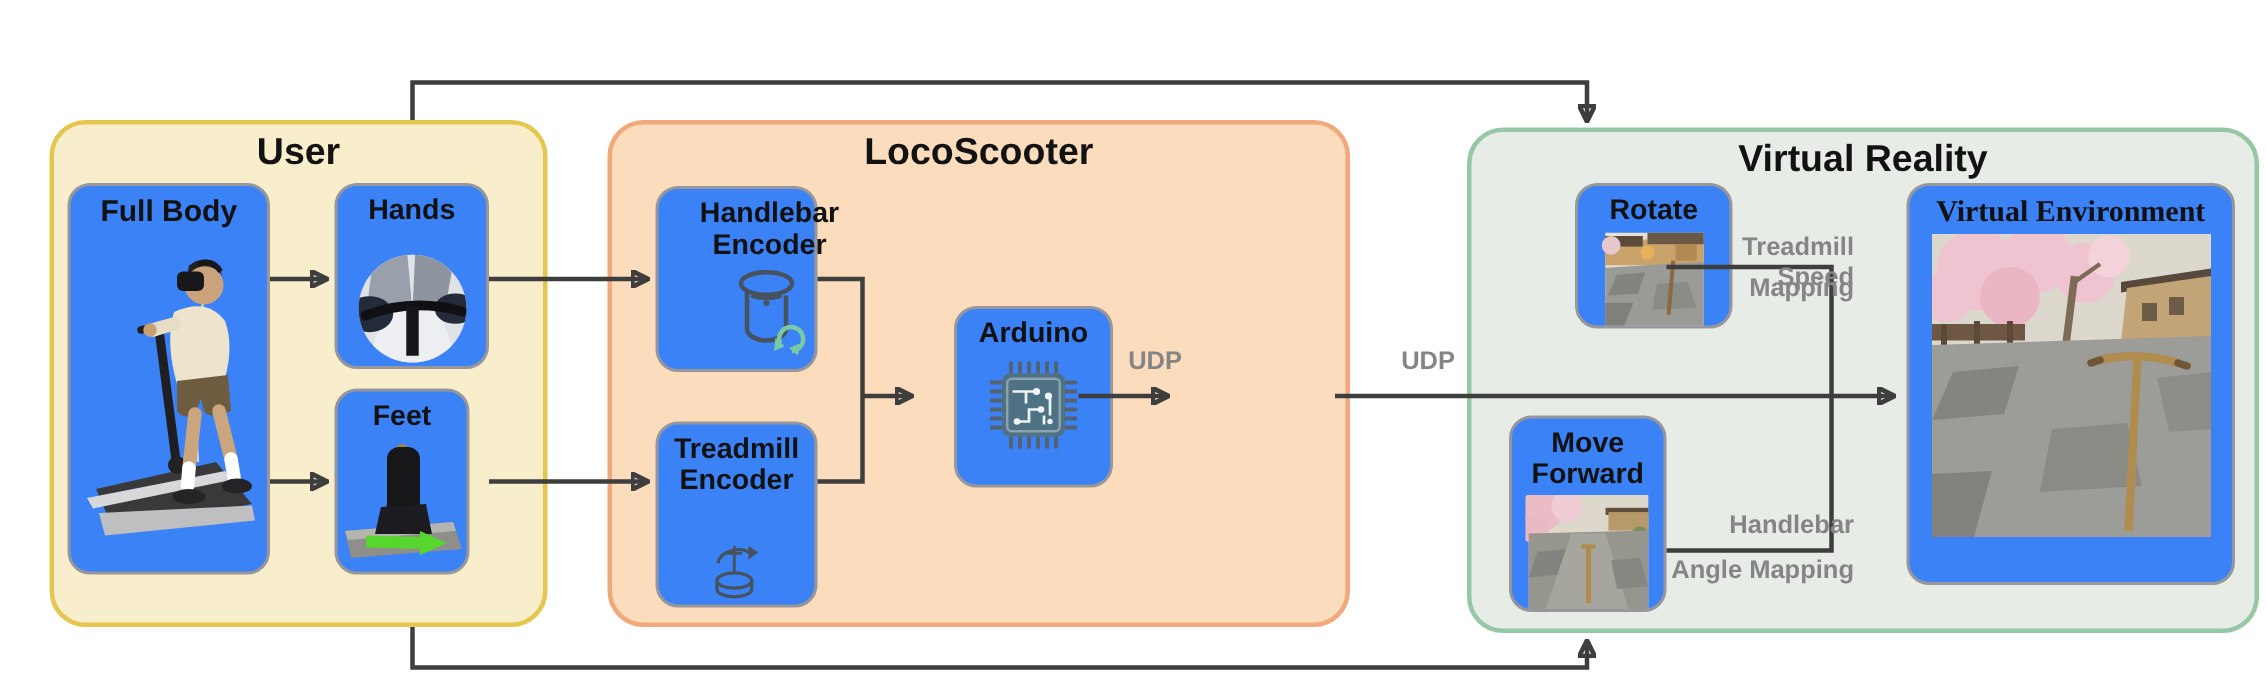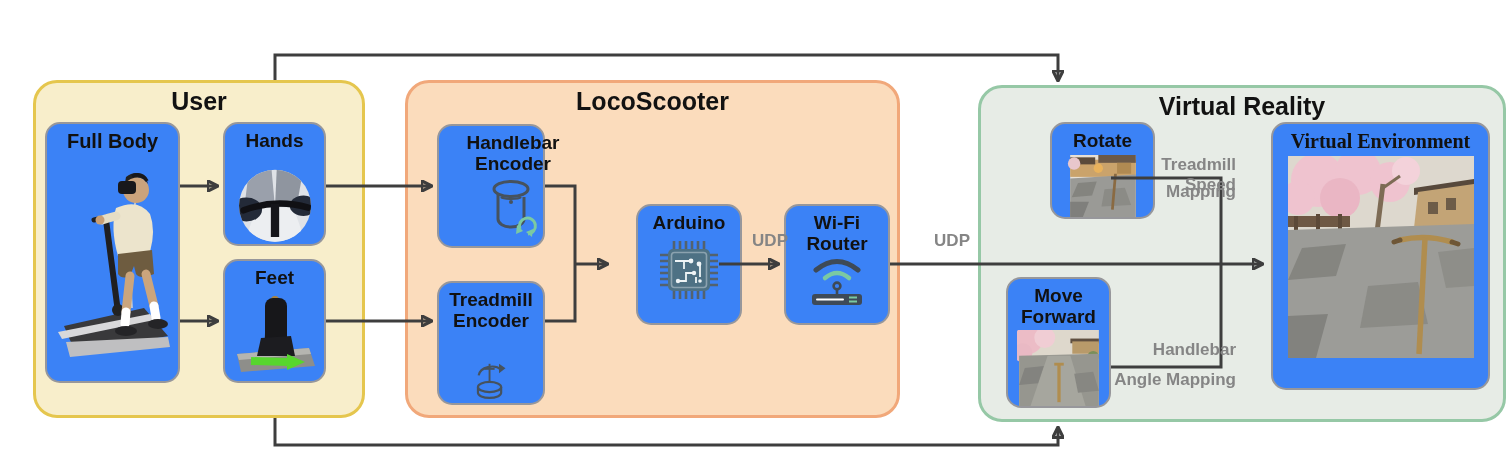--- a/index.html
+++ b/index.html
@@ -84,21 +84,21 @@
         <polygon points="46,0 74,6 68,40 44,44" fill="#8f959f"></polygon>
         <polygon points="24,44 64,44 78,84 10,84" fill="#eceef1"></polygon>
         <ellipse cx="13" cy="46" rx="17" ry="13" fill="#232a38"></ellipse>
         <ellipse cx="75" cy="42" rx="15" ry="11" fill="#232a38"></ellipse>
         <path d="M10 47 Q44 34 80 44" stroke="#101014" stroke-width="7" fill="none" stroke-linecap="round"></path>
         <path d="M44 40 L44 76" stroke="#15151a" stroke-width="9"></path>
       </g>
     </svg>
   </div>
 
-  <div class="node" style="left:223px;top:259px;width:103px;height:124px;">
+  <div class="node" style="left:223px;top:259px;width:90px;height:124px;">
     <div class="node-label">Feet</div>
     <svg class="art" width="88" height="86" viewBox="0 0 88 86">
       <polygon points="6,62 78,56 84,74 10,80" fill="#8e8e8a"></polygon>
       <polygon points="6,62 78,56 80,62 8,68" fill="#b5b5b0"></polygon>
       <path d="M38 10 L34 52" stroke="#555" stroke-width="2"></path>
       <path d="M50 8 L52 32" stroke="#555" stroke-width="2"></path>
       <circle cx="44" cy="8" r="4" fill="#a8823f"></circle>
       <rect x="34" y="6" width="22" height="52" rx="8" fill="#17171a"></rect>
       <polygon points="30,46 60,44 64,64 26,64" fill="#1c1c20"></polygon>
       <path d="M20 69 L58 70" stroke="#57d62e" stroke-width="8" stroke-linecap="butt"></path>
@@ -150,32 +150,20 @@
       <g fill="#eef4f6">
         <circle cx="35" cy="24" r="2.4"></circle>
           <circle cx="43" cy="27" r="2.4"></circle>
         <circle cx="38" cy="36" r="2.2"></circle>
           <circle cx="22" cy="44" r="2.2"></circle>
         <circle cx="44" cy="44" r="1.8"></circle>
       </g>
     </svg>
   </div>
 
-  <div class="node" style="left:784px;top:204px;width:106px;height:121px;">
-    <div class="node-label">Wi-Fi Router</div>
-    <svg class="art" width="66" height="50" viewBox="0 0 66 50">
-      <path d="M12 13 Q33 -4 54 13" stroke="#3e4a57" stroke-width="5" fill="none" stroke-linecap="round"></path>
-      <path d="M21 21 Q33 11 45 21" stroke="var(--accent-green)" stroke-width="4.5" fill="none" stroke-linecap="round"></path>
-      <circle cx="33" cy="29" r="3.4" stroke="#3e4a57" stroke-width="2.6" fill="none"></circle>
-      <path d="M33 32 V38" stroke="#3e4a57" stroke-width="2.6"></path>
-      <rect x="8" y="37" width="50" height="11" rx="3" fill="#3e4a57"></rect>
-      <path d="M13 42.5 H39" stroke="#fff" stroke-width="2" stroke-linecap="round"></path>
-      <path d="M45 40.5 H53 M45 44.5 H53" stroke="var(--accent-green)" stroke-width="2.2"></path>
-    </svg>
-  </div>
 
   <div class="node" style="left:1050px;top:122px;width:105px;height:97px;">
     <div class="node-label">Rotate</div>
     <svg class="art" width="84" height="80" viewBox="0 0 84 80">
       <rect width="84" height="80" fill="#e8e0d4"></rect>
       <rect x="0" y="6" width="84" height="22" fill="#caa36b"></rect>
       <rect x="0" y="3" width="32" height="9" fill="#5a4a3a"></rect>
       <rect x="36" y="0" width="48" height="10" fill="#6b5948"></rect>
       <circle cx="36" cy="17" r="6" fill="#e8b25c"></circle>
       <circle cx="5" cy="11" r="8" fill="#e8c7cc"></circle>

